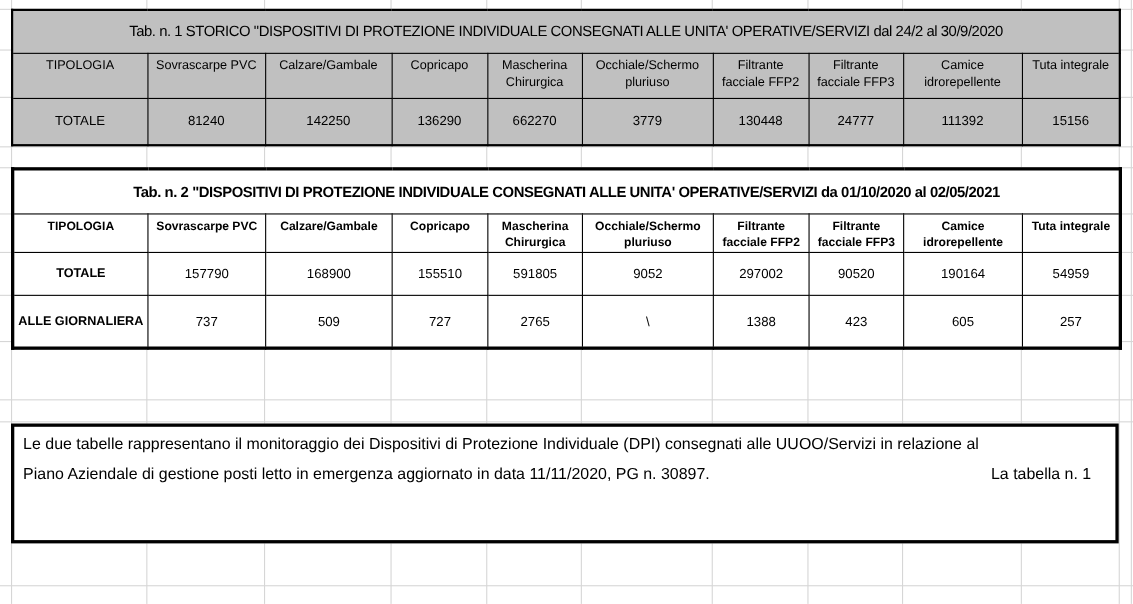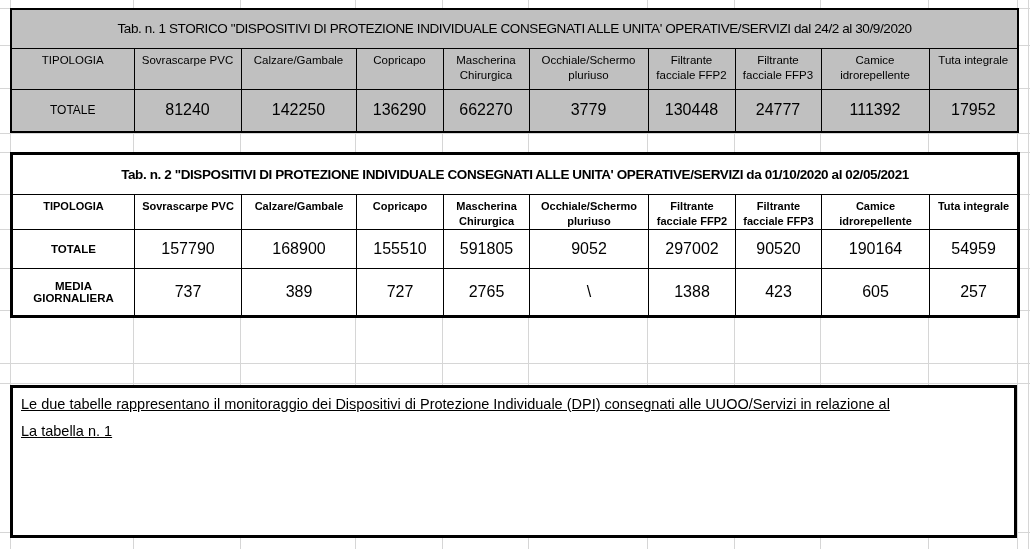--- a/index.html
+++ b/index.html
@@ -26,27 +26,27 @@
 
   .t-title{font-size:13.5px;letter-spacing:-0.4px;vertical-align:middle;}
   #t2 .t-title{font-weight:bold;}
 
   .hdr{font-size:11.5px;white-space:pre;vertical-align:top;padding-top:4px;line-height:1.35;}
   #t2 .hdr{font-weight:bold;font-size:11px;}
 
   .lbl{font-size:12px;vertical-align:middle;}
   #t2 .lbl{font-weight:bold;font-size:11.5px;}
 
-  .val{font-size:16px;vertical-align:middle;margin-left:17px;}
+  .val{font-size:12px;vertical-align:middle;margin-left:17px;}
 
   
   #note{
-    position:absolute;left:10px;top:385px;width:1007px;height:153px;
+    position:absolute;left:10px;top:385px;width:1007px;height:109px;
     box-sizing:border-box;border:3px solid #000;background:#fff;z-index:2;
-    padding:3px 8px 0 8px;font-size:14.5px;line-height:27px;text-decoration:underline;
+    padding:3px 8px 0 8px;font-size:14.5px;line-height:27px;
   }
   .nline{white-space:pre;}
   .nflex{display:flex;justify-content:space-between;}
   .nflex .nright{margin-right:14px;}
 </style>
 </head>
 <body>
 
 <div id="grid">
     <div class="vline" style="left: 10px;"></div>
@@ -112,21 +112,21 @@
   <tr style="height:43px">
     <td class="lbl">TOTALE</td>
   <td class="val">81240</td>
         <td class="val">142250</td>
         <td class="val">136290</td>
         <td class="val">662270</td>
         <td class="val">3779</td>
         <td class="val">130448</td>
         <td class="val">24777</td>
         <td class="val">111392</td>
-        <td class="val">17952</td>
+        <td class="val">15156</td>
       </tr>
 </tbody>
   </table>
 
 <table id="t2">
   <colgroup>
     <col style="width:123px">
       <col style="width:107px">
       <col style="width:115px">
       <col style="width:87px">
@@ -164,32 +164,33 @@
         <td class="val">168900</td>
         <td class="val">155510</td>
         <td class="val">591805</td>
         <td class="val">9052</td>
         <td class="val">297002</td>
         <td class="val">90520</td>
         <td class="val">190164</td>
         <td class="val">54959</td>
       </tr>
   <tr style="height:48px">
-    <td class="lbl">MEDIA GIORNALIERA</td>
+    <td class="lbl">ALLE GIORNALIERA</td>
   <td class="val">737</td>
-        <td class="val">389</td>
+        <td class="val">509</td>
         <td class="val">727</td>
         <td class="val">2765</td>
         <td class="val">\</td>
         <td class="val">1388</td>
         <td class="val">423</td>
         <td class="val">605</td>
         <td class="val">257</td>
       </tr>
 </tbody>
   </table>
 
 <div id="note">
   <div class="nline">Le due tabelle rappresentano il monitoraggio dei Dispositivi di Protezione Individuale (DPI) consegnati alle UUOO/Servizi in relazione al</div>
   <div class="nline nflex">
+    <span>Piano Aziendale di gestione posti letto in emergenza aggiornato in data 11/11/2020, PG n. 30897.</span>
     <span class="nright">La tabella n. 1</span>
   </div>
 </div>
 
 </body></html>

